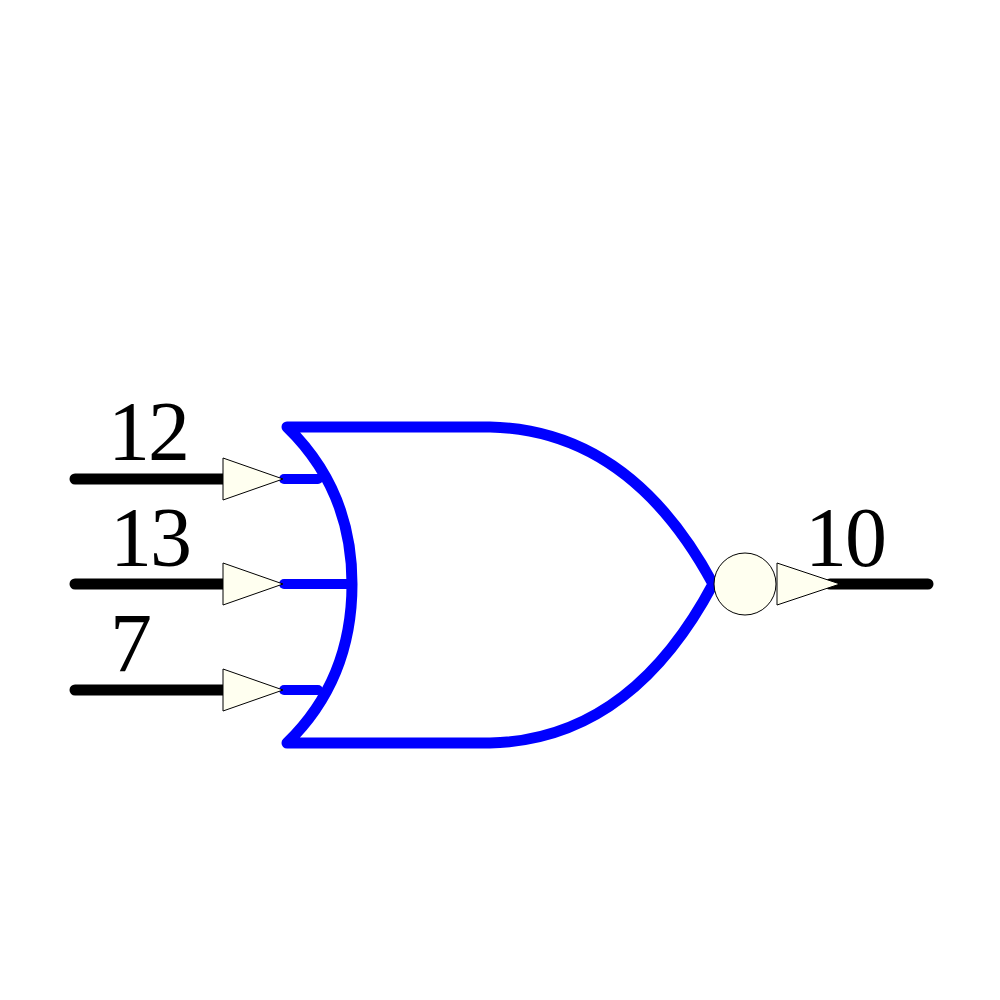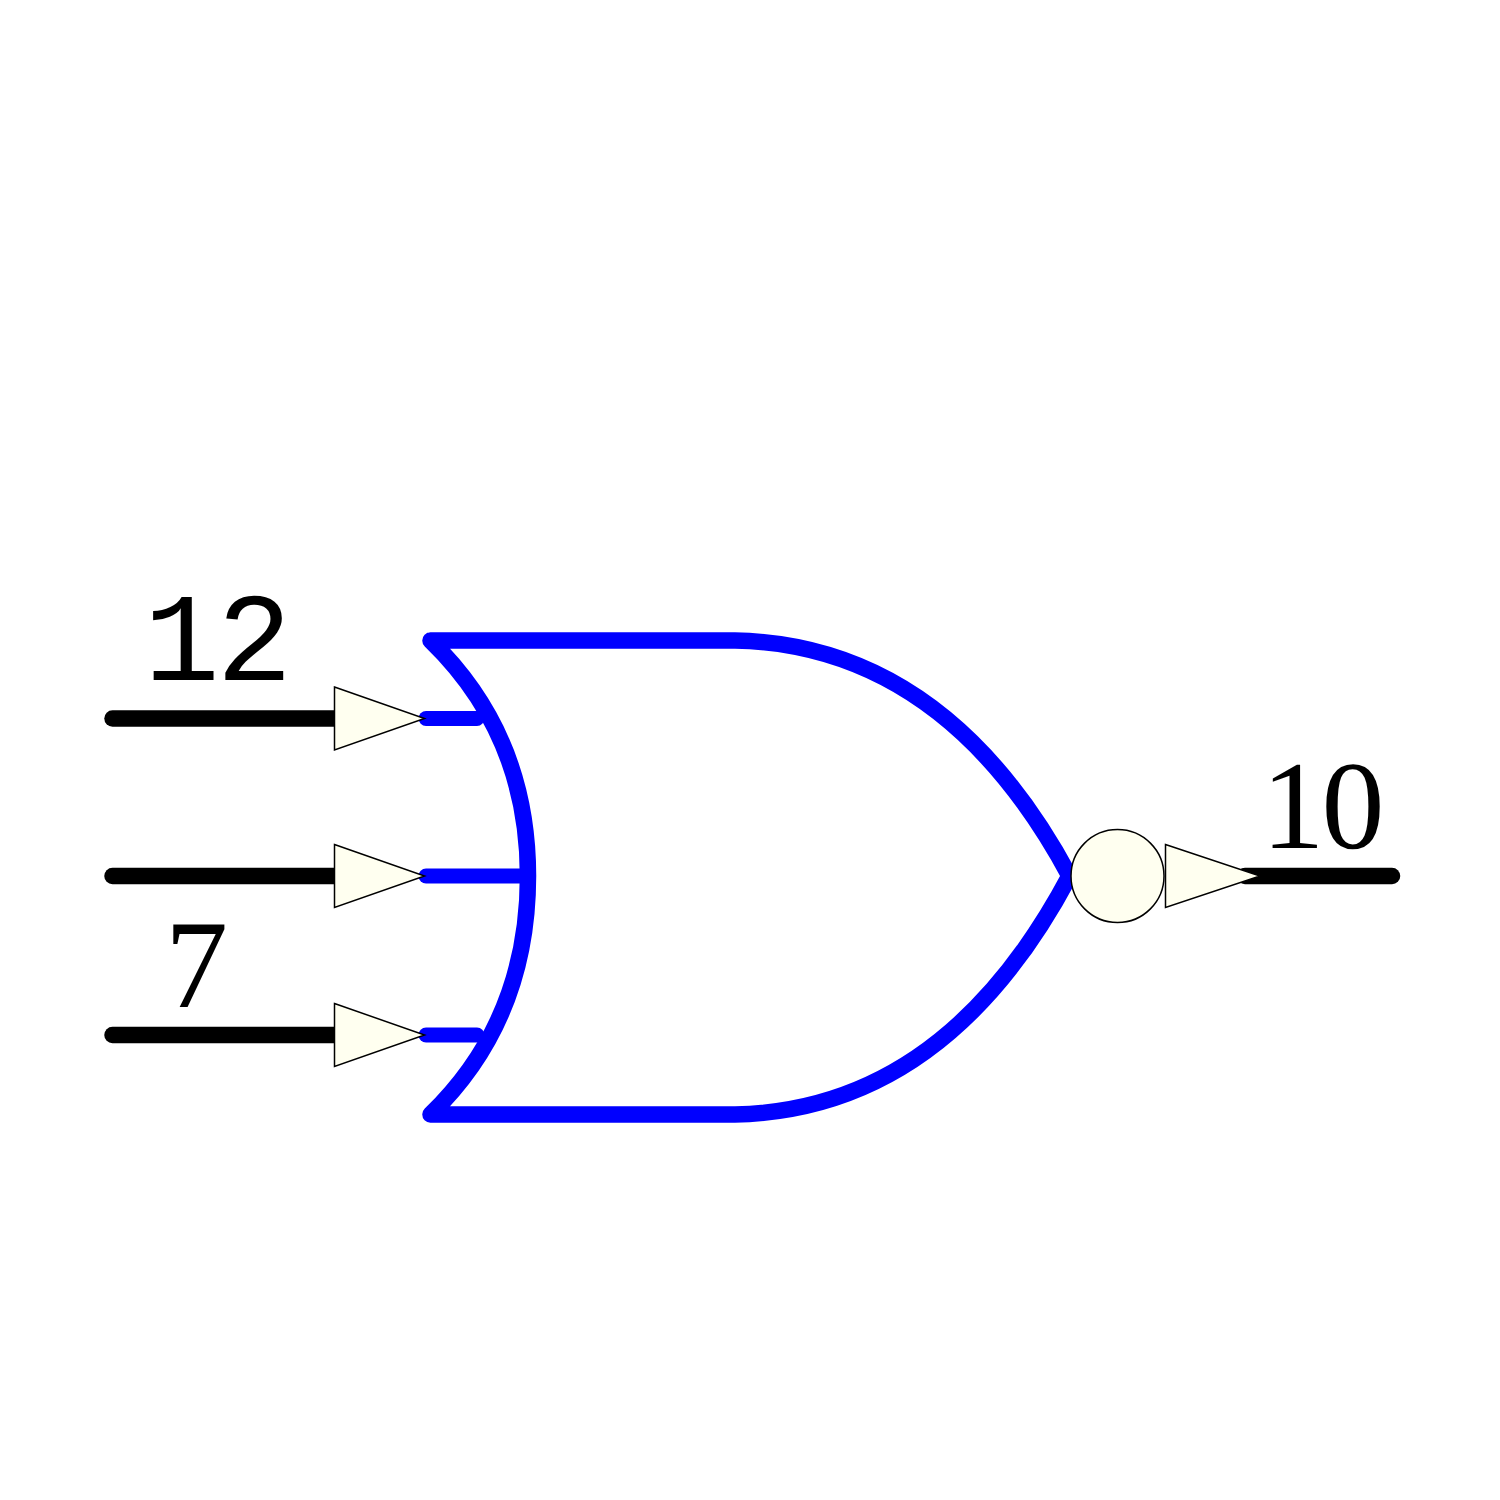--- a/index.html
+++ b/index.html
@@ -35,16 +35,17 @@
       <polygon points="223,669 283,690 223,711"></polygon>
     </g>
 
     <circle cx="745" cy="584" r="31" fill="#fffff0" stroke="#000" stroke-width="1"></circle>
 
     <line x1="830" y1="584" x2="928" y2="584" stroke="#000" stroke-width="11" stroke-linecap="round"></line>
 
     <polygon points="777,563 840,584 777,605" fill="#fffff0" stroke="#000" stroke-width="1"></polygon>
   </svg>
 
-  <div class="pin-label" style="left:96px;top:390px;font-family:Liberation Mono, monospace;">12</div>
+  <div class="pin-label" style="left:108px;top:390px;">12</div>
+  <div class="pin-label" style="left:110px;top:496px;">13</div>
   <div class="pin-label" style="left:110px;top:602px;">7</div>
-  <div class="pin-label" style="left:805px;top:496px;margin-left:36px;">10</div>
+  <div class="pin-label" style="left:805px;top:496px;">10</div>
 </div>
 
 </body></html>

